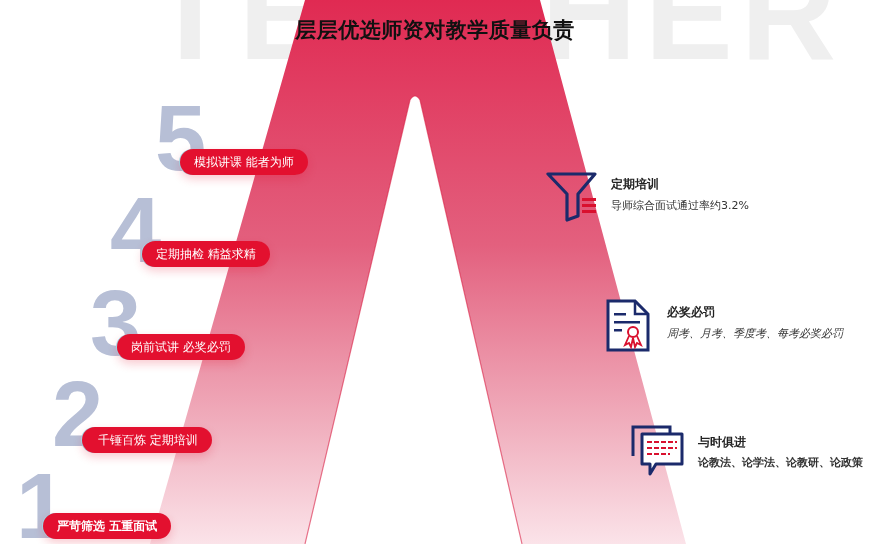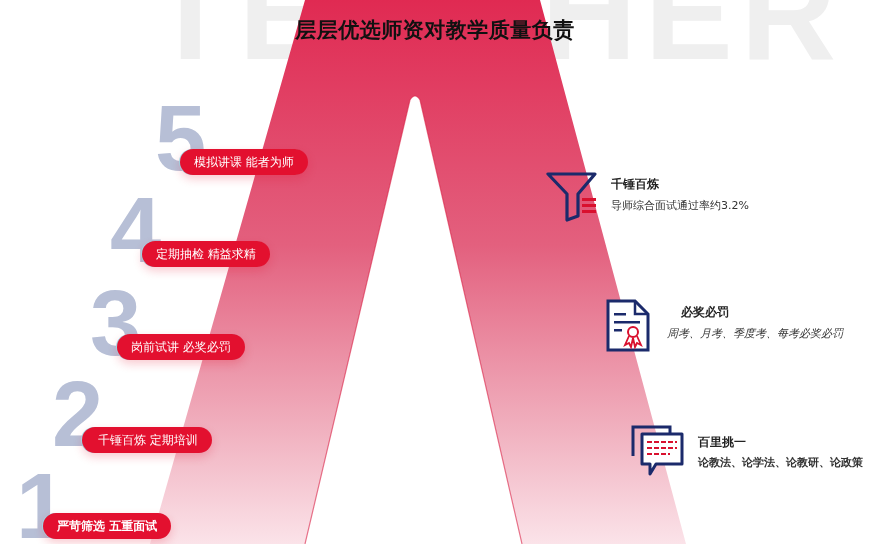--- a/index.html
+++ b/index.html
@@ -56,43 +56,43 @@
   <div class="pill" style="left:27px;top:37px;font-weight:bold;">严苛筛选 五重面试</div>
 </div>
 
 <div class="feature" style="left:545px;top:170px;">
   <svg class="ficon" width="56" height="52" viewBox="0 0 56 52" style="left:0;top:0;">
     <path d="M3,4 L50,4 L33,24 L33,46 L22,50 L22,24 Z" fill="none" stroke="#1b2a6b" stroke-width="3.2" stroke-linejoin="round"></path>
     <rect x="37" y="28" width="14" height="3" fill="#d9102e"></rect>
     <rect x="37" y="34" width="14" height="3" fill="#d9102e"></rect>
     <rect x="37" y="40" width="14" height="3" fill="#d9102e"></rect>
   </svg>
-  <div class="ftitle" style="left:66px;top:6px;">千锤百炼</div>
+  <div class="ftitle" style="left:66px;top:6px;">定期培训</div>
   <div class="fdesc" style="left:66px;top:28px;">导师综合面试通过率约3.2%</div>
 </div>
 
 <div class="feature" style="left:605px;top:298px;">
   <svg class="ficon" width="48" height="56" viewBox="0 0 48 56" style="left:0;top:0;">
     <path d="M3,3 L30,3 L43,16 L43,52 L3,52 Z" fill="#fff" stroke="#1b2a6b" stroke-width="3"></path>
     <path d="M30,3 L30,16 L43,16" fill="none" stroke="#1b2a6b" stroke-width="2.5"></path>
     <rect x="9" y="15" width="12" height="2.5" fill="#1b2a6b"></rect>
     <rect x="9" y="23" width="26" height="2.5" fill="#1b2a6b"></rect>
     <rect x="9" y="31" width="8" height="2.5" fill="#1b2a6b"></rect>
     <circle cx="28" cy="34" r="5" fill="none" stroke="#d9102e" stroke-width="2"></circle>
     <path d="M24,38 L20,47 L24,45 L26,49 L28,40 M32,38 L36,47 L32,45 L30,49 L28,40" fill="none" stroke="#d9102e" stroke-width="1.8"></path>
   </svg>
-  <div class="ftitle" style="left:76px;top:6px;">必奖必罚</div>
+  <div class="ftitle" style="left:62px;top:6px;">必奖必罚</div>
   <div class="fdesc" style="left:62px;top:28px;font-style:italic;">周考、月考、季度考、每考必奖必罚</div>
 </div>
 
 <div class="feature" style="left:630px;top:424px;">
   <svg class="ficon" width="56" height="54" viewBox="0 0 56 54" style="left:0;top:0;">
     <path d="M3,32 L3,3 L40,3 L40,10" fill="none" stroke="#1b2a6b" stroke-width="3"></path>
     <path d="M12,10 L52,10 L52,40 L26,40 L20,50 L20,40 L12,40 Z" fill="#fff" stroke="#1b2a6b" stroke-width="3" stroke-linejoin="round"></path>
     <g stroke="#d9102e" stroke-width="2" stroke-dasharray="5,2">
       <line x1="17" y1="18" x2="47" y2="18"></line>
       <line x1="17" y1="24" x2="47" y2="24"></line>
       <line x1="17" y1="30" x2="40" y2="30"></line>
     </g>
   </svg>
-  <div class="ftitle" style="left:68px;top:10px;">百里挑一</div>
+  <div class="ftitle" style="left:68px;top:10px;">与时俱进</div>
   <div class="fdesc" style="left:68px;top:31px;font-weight:bold;">论教法、论学法、论教研、论政策</div>
 </div>
 
 </body></html>

